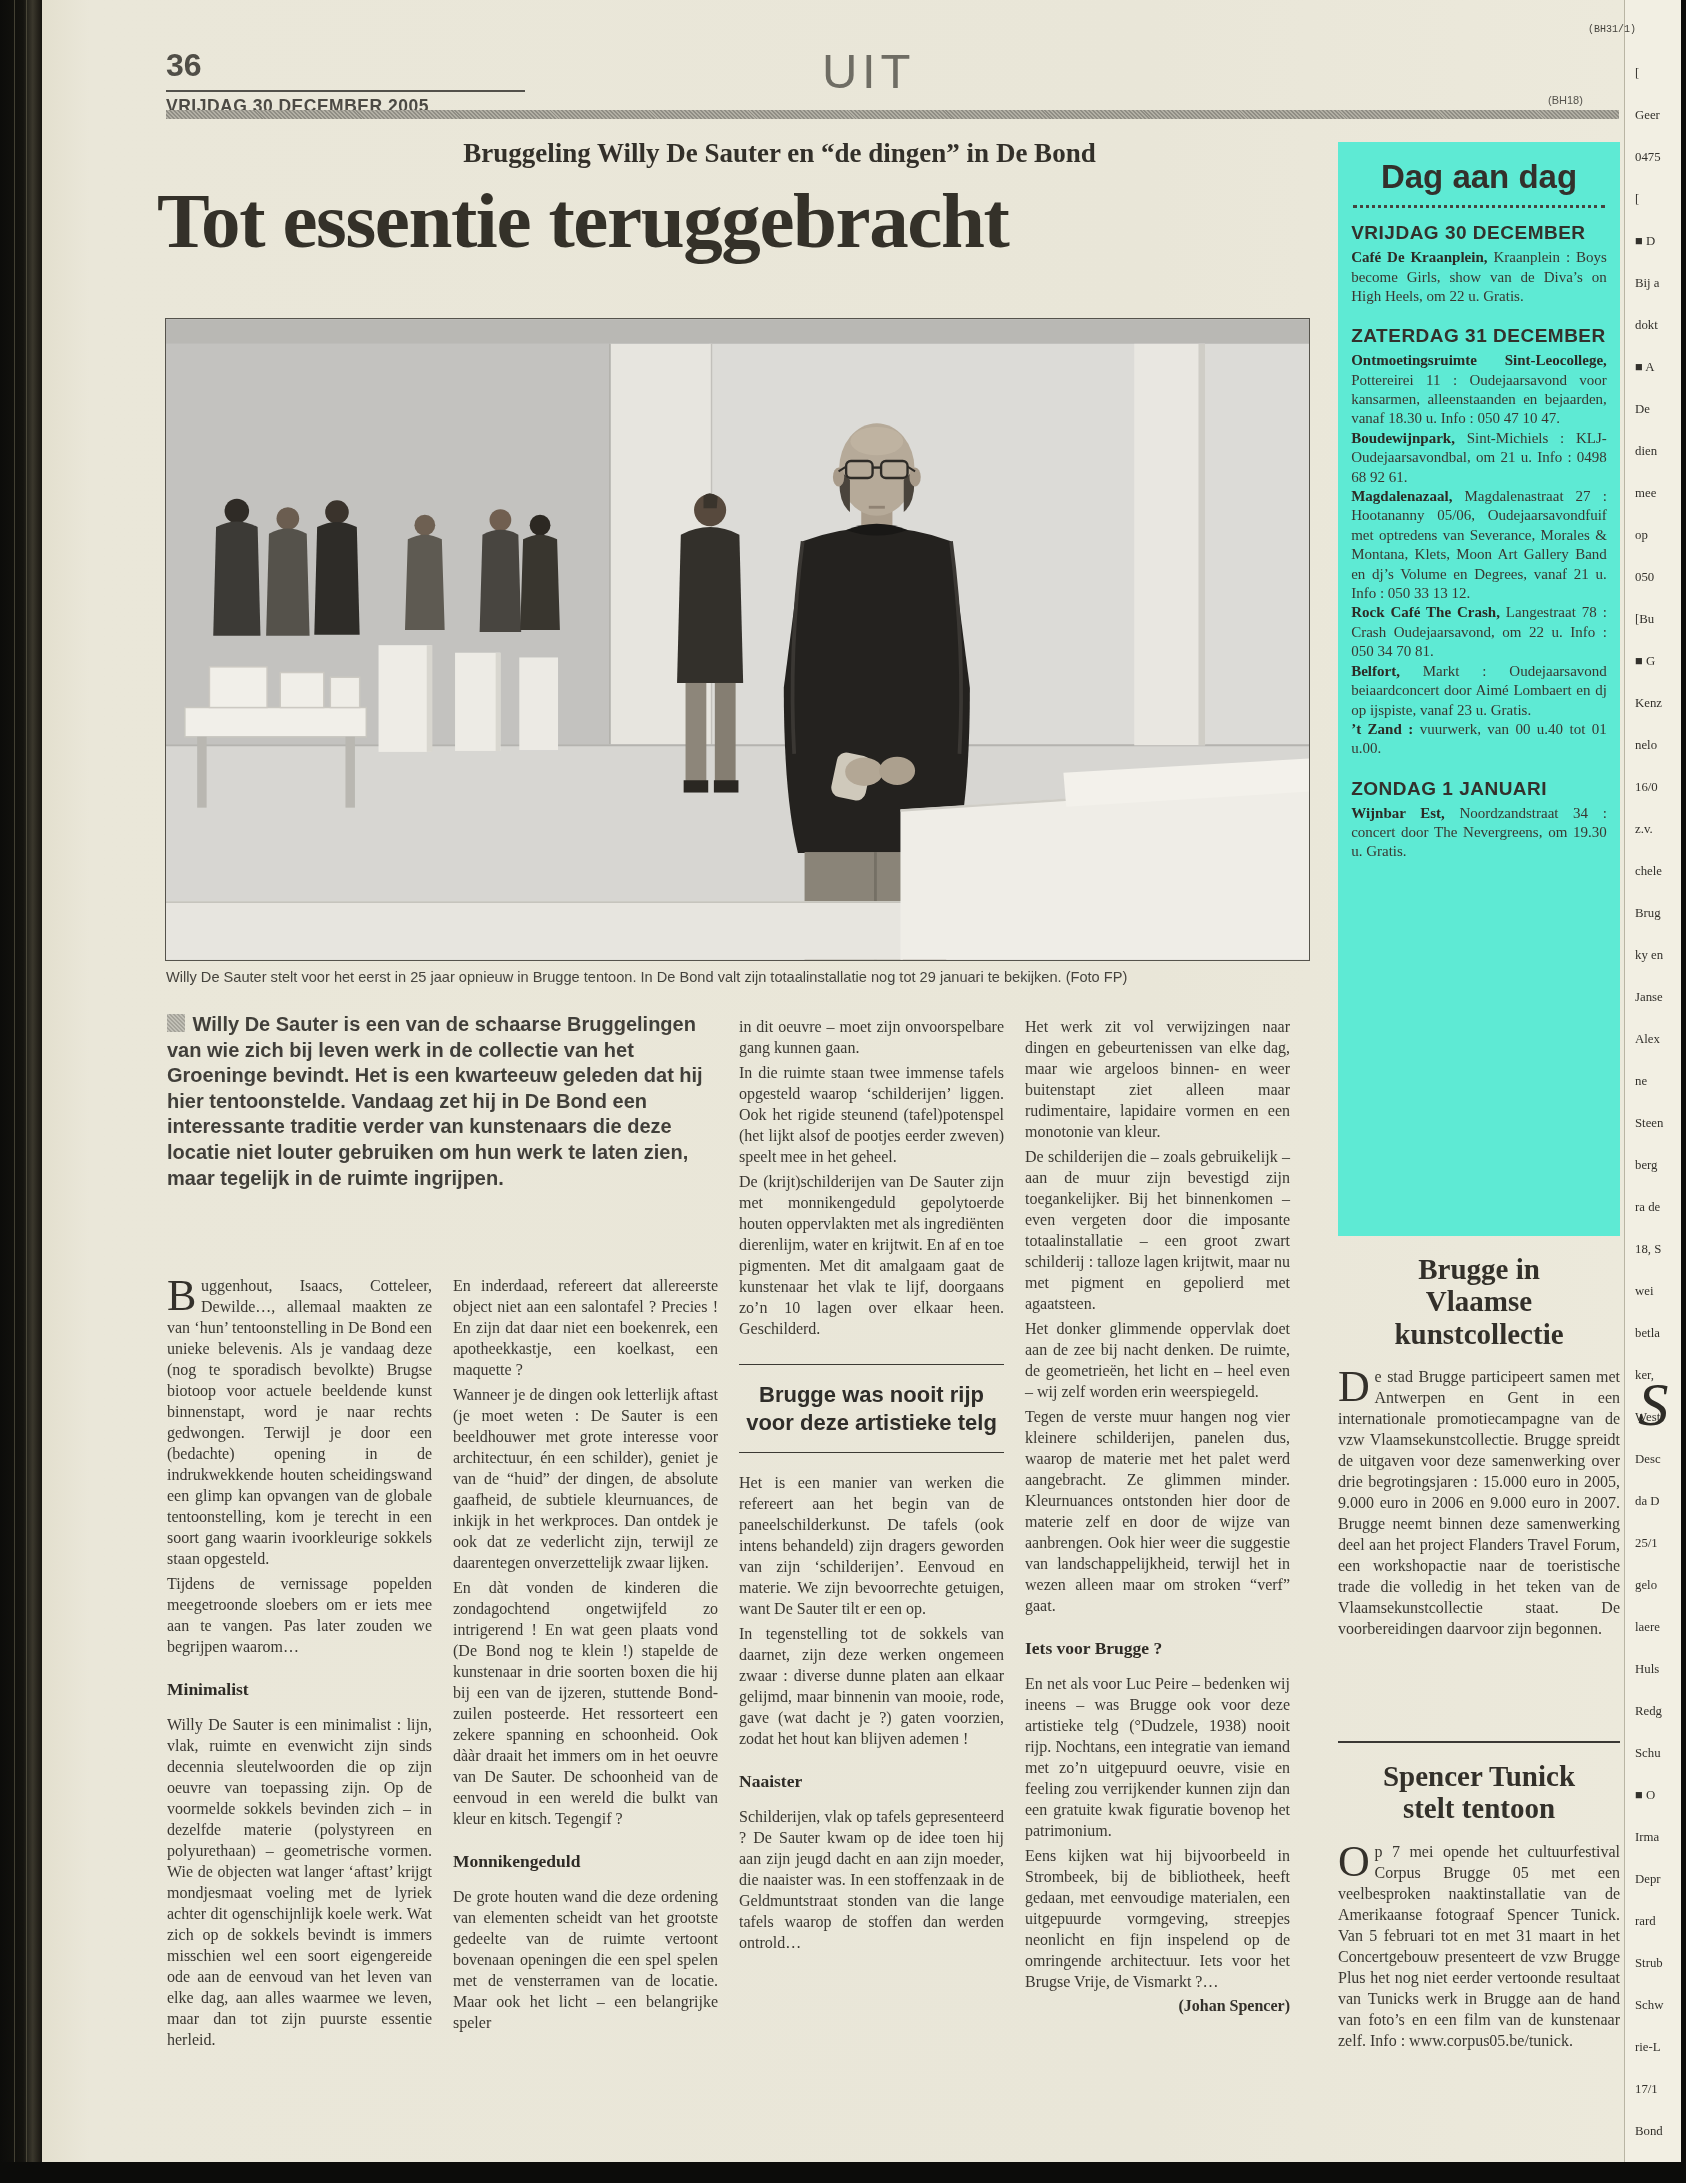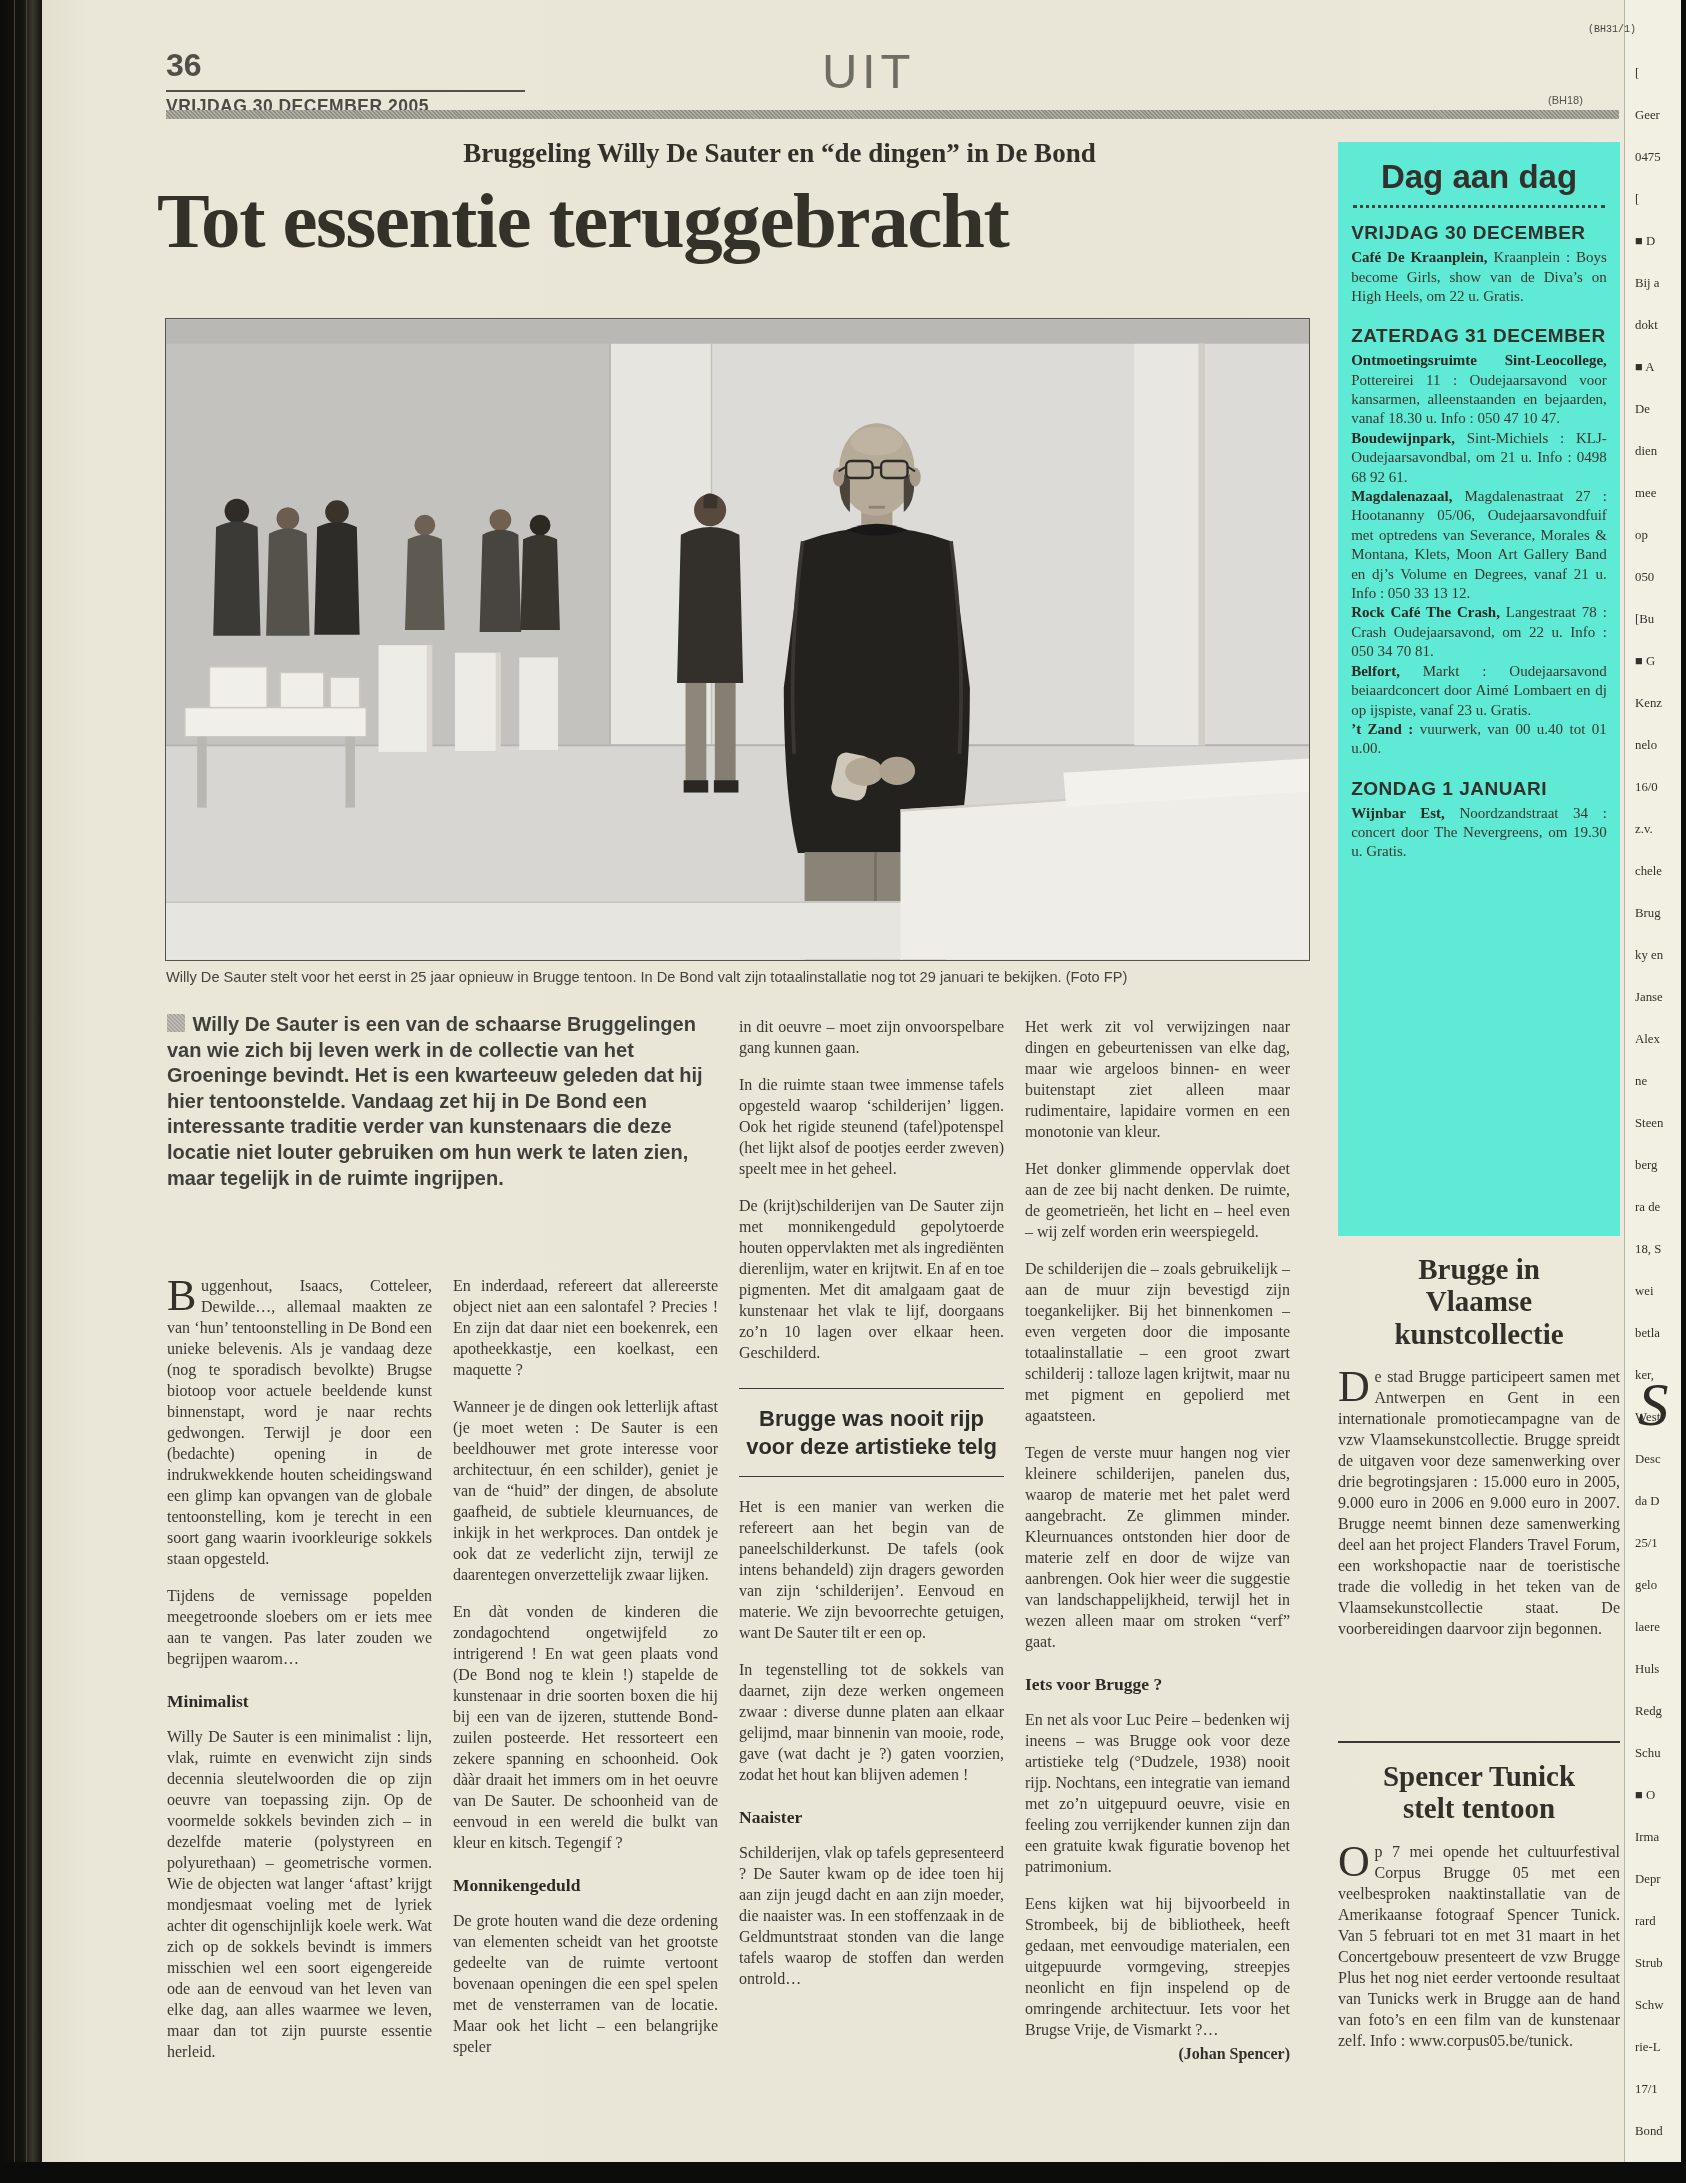--- a/index.html
+++ b/index.html
@@ -37,21 +37,21 @@
 
   
   .intro{font-family:"Liberation Sans",sans-serif;font-weight:700;font-size:20px;
          line-height:1.28;color:#413f3a;text-align:left;}
   .sq{display:inline-block;width:18px;height:18px;background:#b5b3aa;margin-right:7.6px;
       vertical-align:-0.9px;background-image:repeating-linear-gradient(45deg,#a5a39a 0 1.4px,#c2c0b6 1.4px 2.8px);}
 
   
   .col{width:265px;color:#3a3731;}
   .col p{margin:0;font-size:16px;line-height:21px;text-align:justify;}
-  .col p + p{margin-top:16px;}
+  .col p + p{margin-top:4px;}
   .subhead{font-weight:700;font-size:17.5px;color:#2e2b26;margin:22px 0 14px;}
   .dropcap{float:left;font-size:44px;line-height:35px;padding:2.8px 4.7px 0 0;color:#34312b;}
   .pullquote{margin:24.6px 0 19px;border-top:1.9px solid #3b3933;border-bottom:1.9px solid #3b3933;
              padding:16px 2.8px 14px;}
   .pullquote div{font-family:"Liberation Sans",sans-serif;font-weight:700;font-size:22px;
                  line-height:1.3;text-align:center;color:#2f2d29;}
   .byline{text-align:right;font-weight:700;font-size:16px;margin-top:4.7px;color:#34312b;}
 
   
   #daypanel{background:#5eead4;padding:16px 13.2px 9.4px;box-sizing:border-box;overflow:hidden;}
@@ -227,22 +227,22 @@
     <div>Brugge was nooit rijp voor deze artistieke telg</div>
   </div>
   <p>Het is een manier van werken die refereert aan het begin van de paneelschilderkunst. De tafels (ook intens behandeld) zijn dragers geworden van zijn ‘schilderijen’. Eenvoud en materie. We zijn bevoorrechte getuigen, want De Sauter tilt er een op.</p>
   <p>In tegenstelling tot de sokkels van daarnet, zijn deze werken ongemeen zwaar : diverse dunne platen aan elkaar gelijmd, maar binnenin van mooie, rode, gave (wat dacht je ?) gaten voorzien, zodat het hout kan blijven ademen !</p>
   <div class="subhead">Naaister</div>
   <p>Schilderijen, vlak op tafels gepresenteerd ? De Sauter kwam op de idee toen hij aan zijn jeugd dacht en aan zijn moeder, die naaister was. In een stoffenzaak in de Geldmuntstraat stonden van die lange tafels waarop de stoffen dan werden ontrold…</p>
 </div>
 
 <div class="abs col" style="left:1025px;top:1016px;">
   <p>Het werk zit vol verwijzingen naar dingen en gebeurtenissen van elke dag, maar wie argeloos binnen- en weer buitenstapt ziet alleen maar rudimentaire, lapidaire vormen en een monotonie van kleur.</p>
+  <p>De schilderijen die – zoals gebruikelijk – aan de muur zijn bevestigd zijn toegankelijker. Bij het binnenkomen – even vergeten door die imposante totaalinstallatie – een groot zwart schilderij : talloze lagen krijtwit, maar nu met pigment en gepolierd met agaatsteen.</p>
   <p>Het donker glimmende oppervlak doet aan de zee bij nacht denken. De ruimte, de geometrieën, het licht en – heel even – wij zelf worden erin weerspiegeld.</p>
-  <p>De schilderijen die – zoals gebruikelijk – aan de muur zijn bevestigd zijn toegankelijker. Bij het binnenkomen – even vergeten door die imposante totaalinstallatie – een groot zwart schilderij : talloze lagen krijtwit, maar nu met pigment en gepolierd met agaatsteen.</p>
   <p>Tegen de verste muur hangen nog vier kleinere schilderijen, panelen dus, waarop de materie met het palet werd aangebracht. Ze glimmen minder. Kleurnuances ontstonden hier door de materie zelf en door de wijze van aanbrengen. Ook hier weer die suggestie van landschappelijkheid, terwijl het in wezen alleen maar om stroken “verf” gaat.</p>
   <div class="subhead">Iets voor Brugge ?</div>
   <p>En net als voor Luc Peire – bedenken wij ineens – was Brugge ook voor deze artistieke telg (°Dudzele, 1938) nooit rijp. Nochtans, een integratie van iemand met zo’n uitgepuurd oeuvre, visie en feeling zou verrijkender kunnen zijn dan een gratuite kwak figuratie bovenop het patrimonium.</p>
   <p>Eens kijken wat hij bijvoorbeeld in Strombeek, bij de bibliotheek, heeft gedaan, met eenvoudige materialen, een uitgepuurde vormgeving, streepjes neonlicht en fijn inspelend op de omringende architectuur. Iets voor het Brugse Vrije, de Vismarkt ?…</p>
   <div class="byline">(Johan Spencer)</div>
 </div>
 
 <div class="abs agenda" id="daypanel" style="left:1338px;top:142px;width:282px;height:1094px;">
   <div class="day-title">Dag aan dag</div>
   <div class="dotted"></div>

